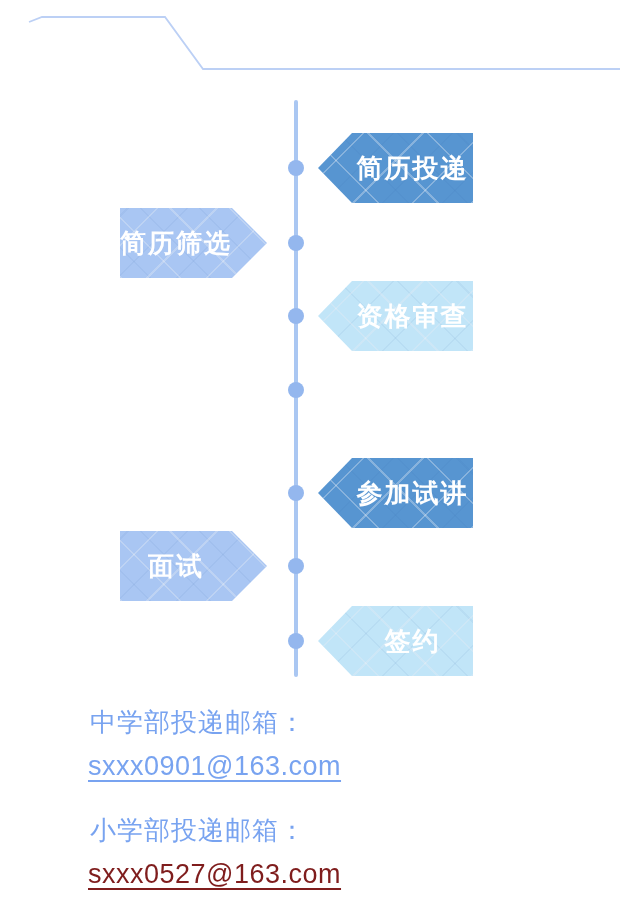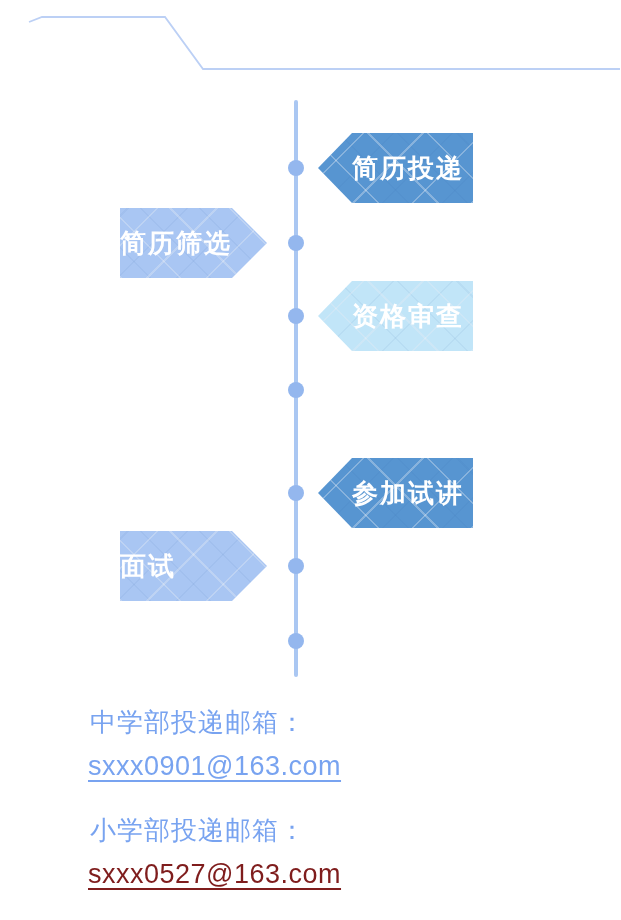--- a/index.html
+++ b/index.html
@@ -23,21 +23,21 @@
     position:absolute;left:294px;top:100px;width:4px;height:577px;
     border-radius:2px;
   }
   .dot{
     position:absolute;left:288px;width:16px;height:16px;border-radius:50%;
   }
   .d1{top:160px}.d2{top:235px}.d3{top:308px}.d4{top:382px}
   .d5{top:485px}.d6{top:558px}.d7{top:633px}
 
   .arrow{
-    position:absolute;height:70px;display:flex;align-items:center;justify-content:flex-start;
+    position:absolute;height:70px;display:flex;align-items:center;justify-content:center;
     color:#ffffff;font-weight:700;font-size:26px;letter-spacing:2px;
     box-sizing:border-box;
   }
   .arrow::after{ 
     content:"";position:absolute;inset:0;pointer-events:none;
     background-image:
       repeating-linear-gradient(45deg, rgba(255,255,255,0.30) 0 1.6px, transparent 1.6px 42px),
       repeating-linear-gradient(-45deg, rgba(255,255,255,0.30) 0 1.6px, transparent 1.6px 42px),
       repeating-linear-gradient(45deg, rgba(40,90,160,0.06) 0 1.6px, transparent 1.6px 21px),
       repeating-linear-gradient(-45deg, rgba(40,90,160,0.06) 0 1.6px, transparent 1.6px 21px);
@@ -94,20 +94,23 @@
     </div>
     <div class="arrow right s3" style="background-color: rgb(193, 229, 248);">
       <span class="arrow-label">资格审查</span>
     </div>
     <div class="arrow right s5" style="background-color: rgb(87, 149, 209);">
       <span class="arrow-label">参加试讲</span>
     </div>
     <div class="arrow left s6" style="background-color: rgb(169, 198, 243);">
       <span class="arrow-label">面试</span>
     </div>
+    <div class="arrow right s7" style="background-color: rgb(193, 229, 248);">
+      <span class="arrow-label">签约</span>
+    </div>
   </section>
 
   <section>
     <p class="contact-label c1" style="color: rgb(120, 163, 240);">中学部投递邮箱：</p>
     <a class="contact-email e1" style="color: rgb(120, 163, 240);">sxxx0901@163.com</a>
     <p class="contact-label c2" style="color: rgb(120, 163, 240);">小学部投递邮箱：</p>
     <a class="contact-email e2" style="color: #7f1d1d;">sxxx0527@163.com</a>
   </section>
 
 </div>

